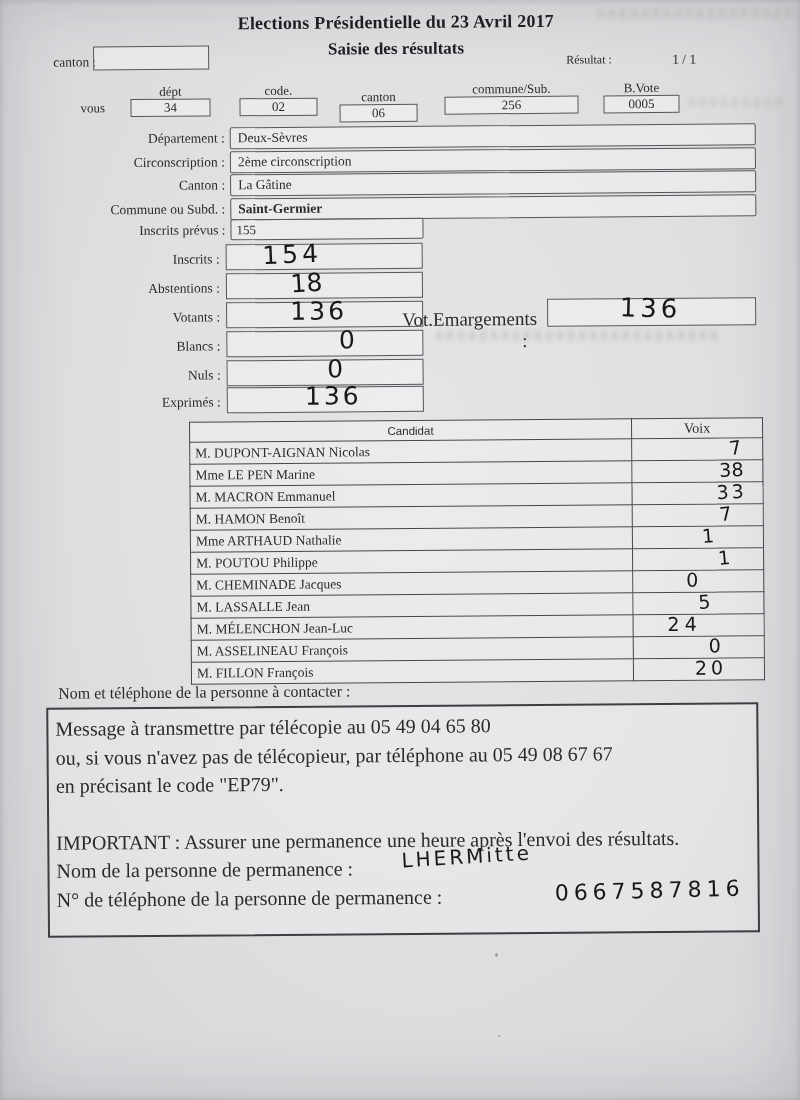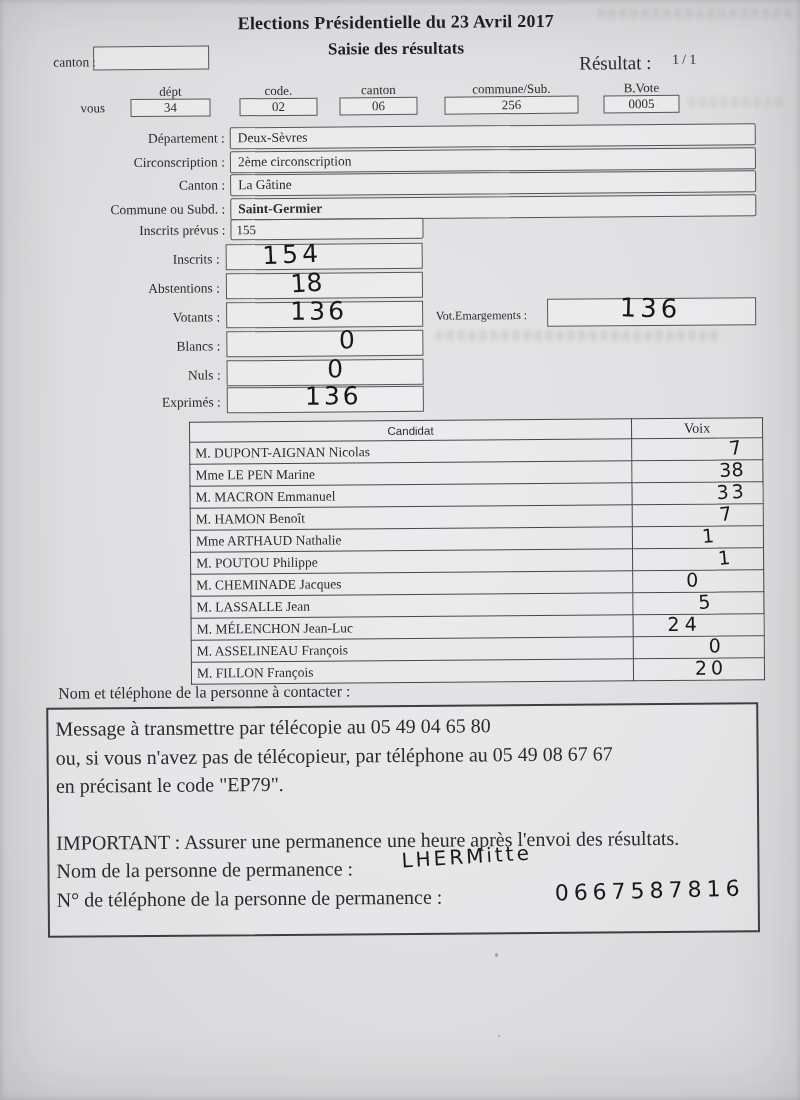--- a/index.html
+++ b/index.html
@@ -13,30 +13,30 @@
   .bx{border:1px solid #55555a;background:rgba(252,252,253,.38);}
   .hw{font-family:"DejaVu Sans",sans-serif;color:#17171a;}
 
   
   .title{position:absolute;top:12px;left:0;width:100%;text-align:center;
     font-size:18px;font-weight:bold;color:#1f1f23;letter-spacing:.2px;}
   .subtitle{position:absolute;top:39px;left:0;width:100%;text-align:center;
     font-size:17px;font-weight:bold;color:#1f1f23;}
   .heure-label{position:absolute;top:52px;left:57px;font-size:13.5px;}
   .heure-box{position:absolute;top:44px;left:97px;width:114px;height:22px;}
-  .resultat-label{position:absolute;top:54px;left:570px;font-size:19px;margin-left:13px;}
+  .resultat-label{position:absolute;top:54px;left:570px;font-size:12px;}
   .resultat-value{position:absolute;top:54px;left:676px;font-size:13.5px;}
 
   
   .codes{position:absolute;top:83px;left:0;width:100%;height:32px;}
   .codes-row-label{position:absolute;top:15px;left:84px;font-size:13px;}
   .code-field{position:absolute;top:0;}
   .code-field:nth-of-type(1){left:134px;width:80px;}
   .code-field:nth-of-type(2){left:243px;width:78px;}
-  .code-field:nth-of-type(3){left:343px;width:78px;}
+  .code-field:nth-of-type(3){left:343px;width:78px;margin-top:7px;}
   .code-field:nth-of-type(4){left:448px;width:134px;}
   .code-field:nth-of-type(5){left:607px;width:76px;}
   .code-label{text-align:center;font-size:13px;height:13px;line-height:13px;}
   .code-box{height:16px;margin-top:1px;text-align:center;font-size:13px;line-height:16px;}
 
   
   .locs{position:absolute;top:126px;left:0;width:100%;}
   .loc-row{position:absolute;left:0;width:100%;height:22px;}
   .loc-row:nth-child(1){top:0;}
   .loc-row:nth-child(2){top:24px;}
@@ -65,21 +65,21 @@
   .count-label{position:absolute;left:0;top:7px;width:222px;text-align:right;font-size:13.5px;}
   .count-box{position:absolute;left:228px;top:0;width:195px;height:24px;}
   .count-hw{position:absolute;left:228px;top:-4px;width:195px;text-align:center;
     font-size:25px;line-height:28px;}
   .count-row:nth-child(1) .count-hw{text-indent:-62px;transform:rotate(-2deg);letter-spacing:4px;}
   .count-row:nth-child(2) .count-hw{text-indent:-34px;transform:rotate(-3deg);}
   .count-row:nth-child(3) .count-hw{text-indent:-10px;letter-spacing:3px;}
   .count-row:nth-child(4) .count-hw{text-indent:46px;}
   .count-row:nth-child(5) .count-hw{text-indent:22px;}
   .count-row:nth-child(6) .count-hw{text-indent:18px;letter-spacing:3px;}
-  .count-side-label{position:absolute;left:404px;top:8px;width:125px;text-align:right;font-size:12px;}
+  .count-side-label{position:absolute;left:404px;top:8px;width:125px;text-align:right;font-size:19px;}
   .count-side-box{position:absolute;left:549px;top:-1px;width:207px;height:26px;}
   .count-side-hw{position:absolute;left:549px;top:-6px;width:207px;text-align:center;
     font-size:26px;line-height:30px;letter-spacing:4px;transform:rotate(2deg);}
 
   
   .rtable{position:absolute;left:190px;top:420px;width:573px;border-collapse:collapse;
     table-layout:fixed;font-size:13.5px;}
   .rtable th,.rtable td{border:1px solid #47474b;background:rgba(252,252,253,.30);
     overflow:visible;white-space:nowrap;}
   .rtable th{height:17px;font-weight:normal;text-align:center;}

